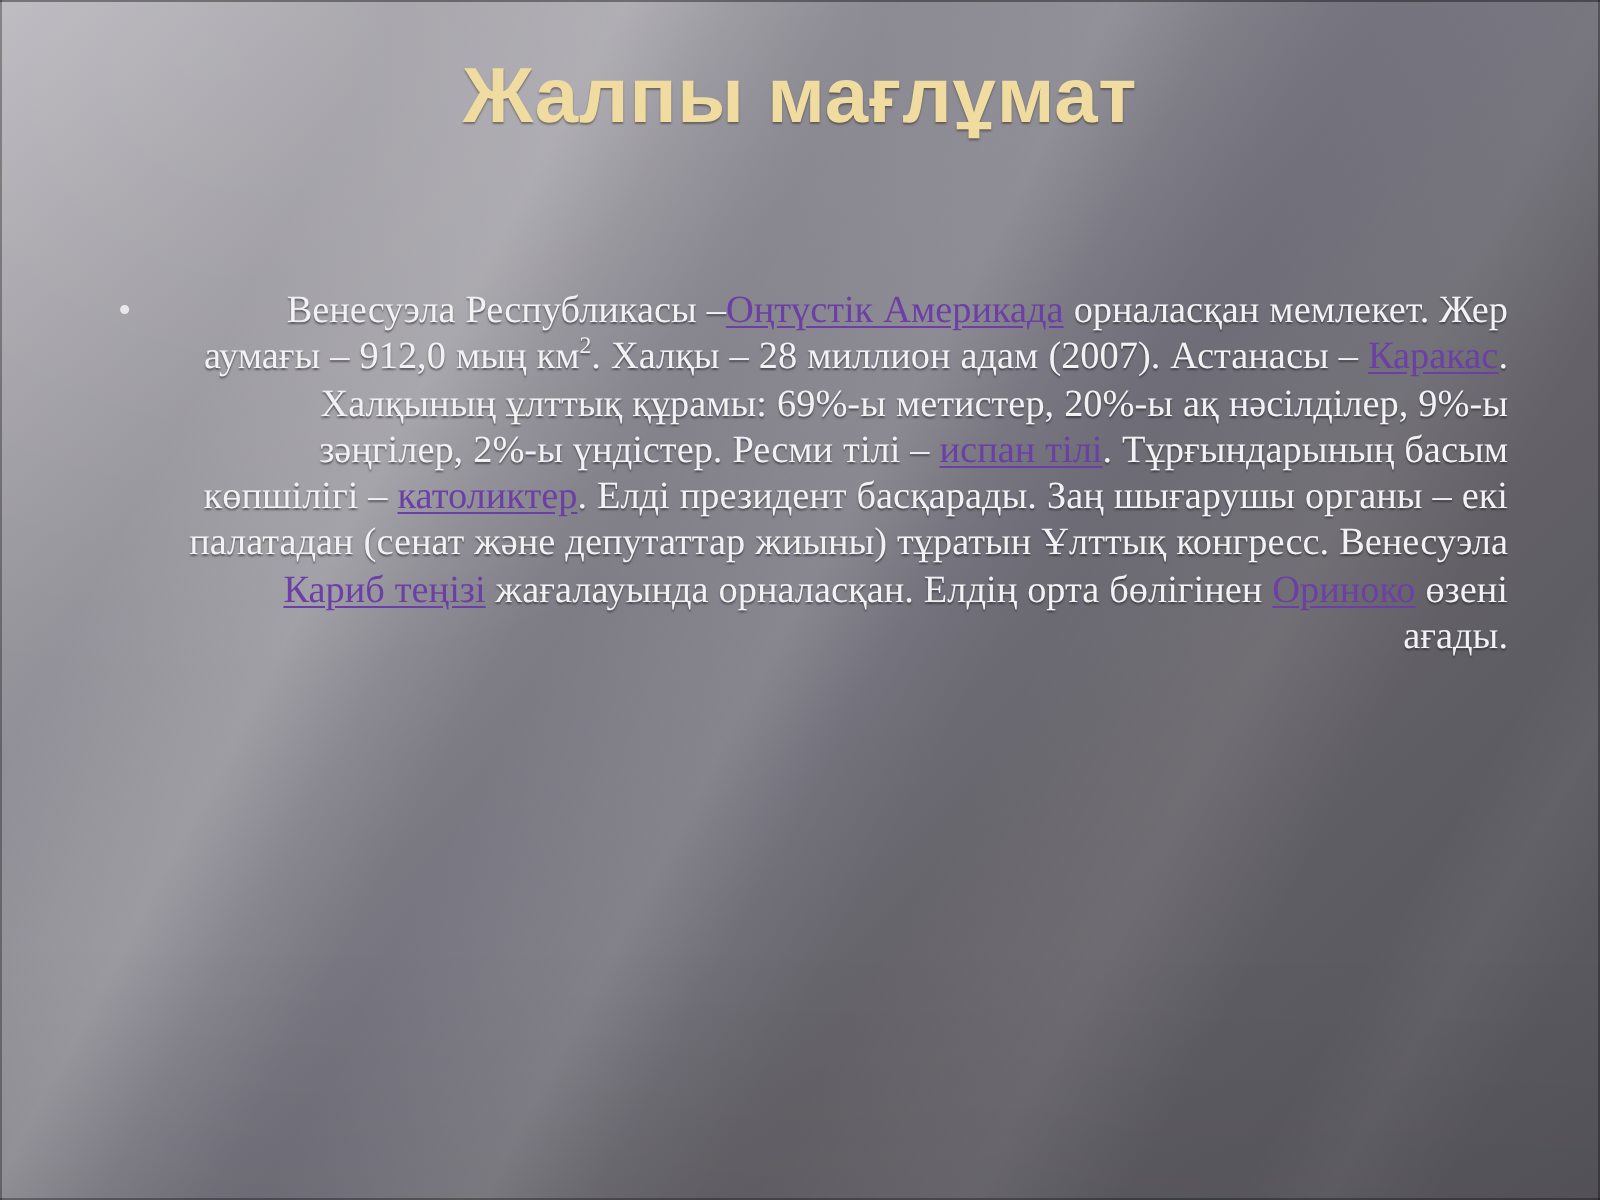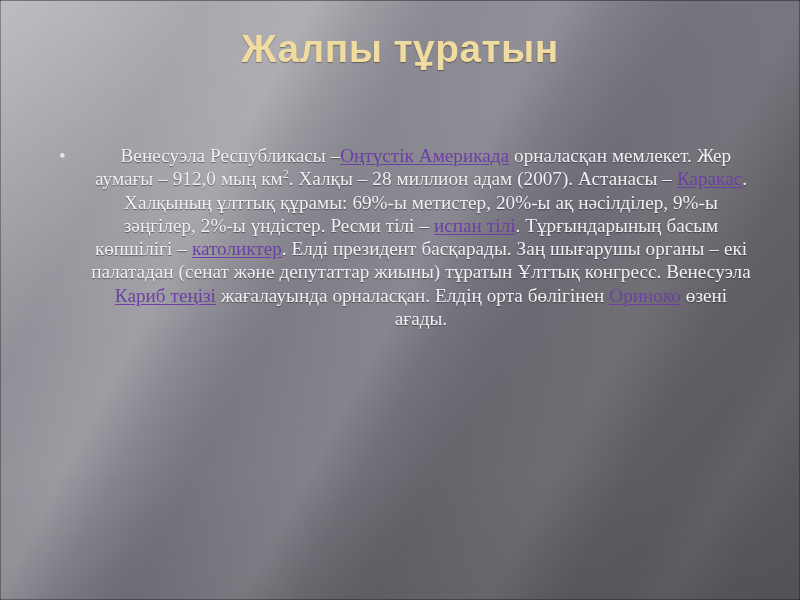--- a/index.html
+++ b/index.html
@@ -122,21 +122,21 @@
     padding-left: 5px;
     box-sizing: border-box;
   }
 
   #paragraph {
     flex: 1 1 auto;
     font-family: "Liberation Serif", serif;
     font-size: 19.2px;
     line-height: 23.3px;
     color: #f2f1f4;
-    text-align: center;
+    text-align: right;
     text-shadow: 0 1px 1px rgba(30,28,34,0.55);
     word-spacing: 0.2px;
   }
 
   #paragraph .lead-space { white-space: pre; }
 
   a.link {
     color: #6b3fa6;
     text-decoration: underline;
     text-decoration-color: #6b3fa6;
@@ -148,21 +148,21 @@
   sup { font-size: 0.62em; vertical-align: super; line-height: 0; }
 </style>
 </head>
 <body>
 
 <div id="slide">
 
   <div id="streaks"></div>
   <div id="vignette"></div>
 
-  <div id="title">Жалпы тұратын</div>
+  <div id="title">Жалпы мағлұмат</div>
 
   <div id="body-block">
 
     <div id="bullet">•</div>
 
     <div id="paragraph">
       <span class="lead-space">  </span><span>Венесуэла Республикасы –</span><a class="link">Оңтүстік Америкада</a><span> орналасқан мемлекет. Жер аумағы – 912,0 мың км</span><sup>2</sup><span>. Халқы – 28 миллион адам (2007). Астанасы – </span><a class="link">Каракас</a><span>. Халқының ұлттық құрамы: 69%-ы метистер, 20%-ы ақ нәсілділер, 9%-ы зәңгілер, 2%-ы үндістер. Ресми тілі – </span><a class="link">испан тілі</a><span>. Тұрғындарының басым көпшілігі – </span><a class="link">католиктер</a><span>. Елді президент басқарады. Заң шығарушы органы – екі палатадан (сенат және депутаттар жиыны) тұратын Ұлттық конгресс. Венесуэла </span><a class="link">Кариб теңізі</a><span> жағалауында орналасқан. Елдің орта бөлігінен </span><a class="link">Ориноко</a><span> өзені ағады.</span>
     </div>
 
   </div>

